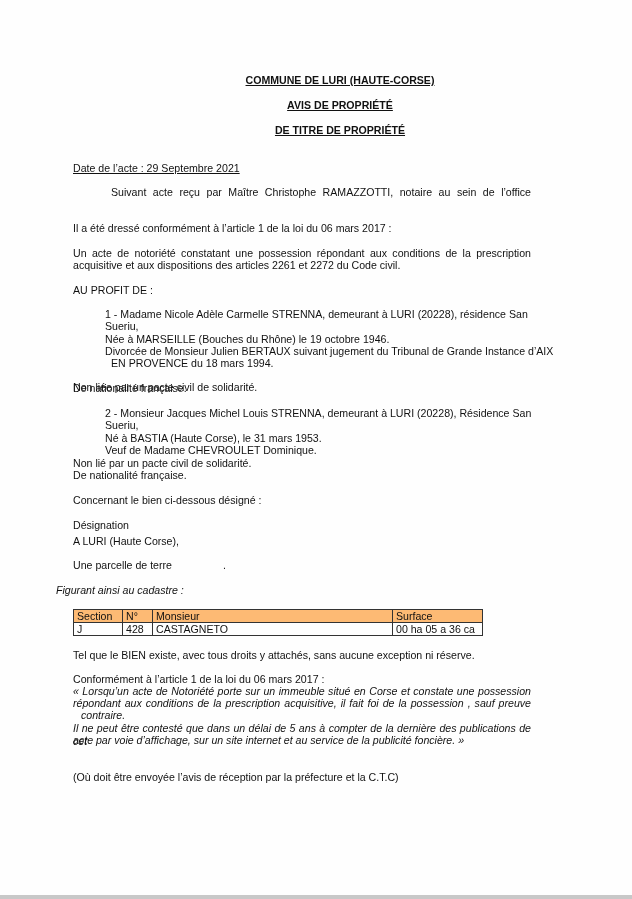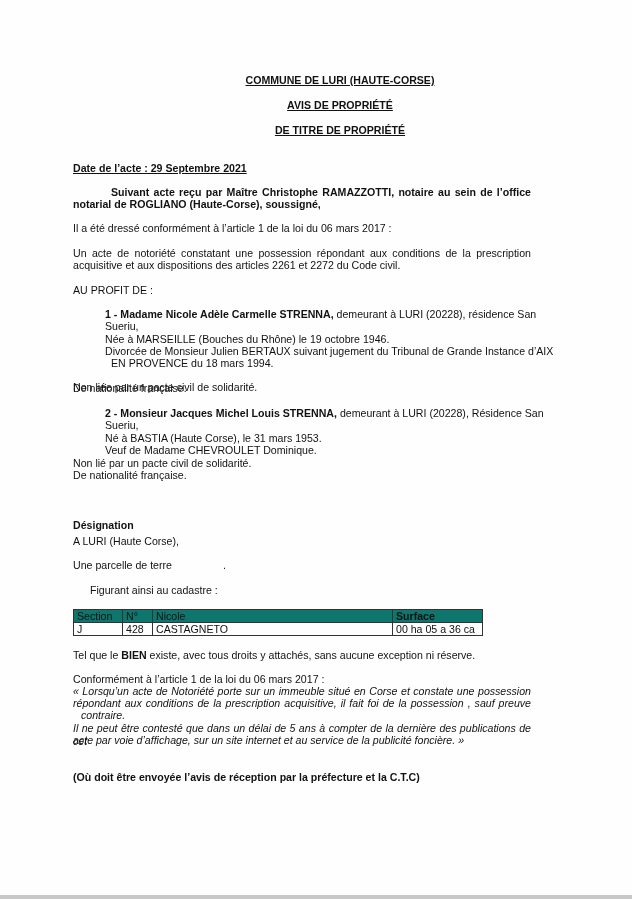--- a/index.html
+++ b/index.html
@@ -30,21 +30,21 @@
       white-space: nowrap;
     }
     .center {
       left: 0;
       width: 632px;
       text-align: center;
       font-weight: bold;
       text-decoration: underline;
       padding-left: 24px;
     }
-    .bold { font-weight: bold; }
+    .bold { font-weight: normal; }
     .ul { text-decoration: underline; }
     .just {
       white-space: normal;
       text-align: justify;
       width: 458px;
     }
     .italic { font-style: italic; }
     table.cad {
       position: absolute;
       left: 73px;
@@ -54,36 +54,35 @@
     }
     table.cad td, table.cad th {
       border: 1px solid #333;
       padding: 0 3px;
       height: 12px;
       line-height: 12px;
       text-align: left;
       font-weight: normal;
     }
     table.cad th {
-      background: #0f766e;
+      background: #fdba74;
     }
   </style>
 </head>
 <body>
 
 <div class="page">
 
   <div class="blk center" style="top:74px;">COMMUNE DE LURI  (HAUTE-CORSE)</div>
   <div class="blk center" style="top:99px;">AVIS DE PROPRIÉTÉ</div>
   <div class="blk center" style="top:124px;">DE TITRE DE PROPRIÉTÉ</div>
 
   <div class="blk bold ul" style="left:73px; top:162px;">Date de l’acte : 29 Septembre 2021</div>
 
   <div class="blk bold just" style="left:73px; top:186px; text-indent:38px; text-align-last:justify;">Suivant acte reçu par Maître Christophe RAMAZZOTTI, notaire au sein de l’office</div>
-  <div class="blk bold" style="left:73px; top:198px;">notarial de ROGLIANO (Haute-Corse), soussigné,</div>
 
   <div class="blk" style="left:73px; top:222px;">Il a été dressé conformément à l’article 1 de la loi du 06 mars 2017 :</div>
 
   <div class="blk just" style="left:73px; top:247px; text-align-last:justify;">Un acte de notoriété constatant une possession répondant aux conditions de la prescription</div>
   <div class="blk" style="left:73px; top:259px;">acquisitive et aux dispositions des articles 2261 et 2272 du Code civil.</div>
 
   <div class="blk" style="left:73px; top:284px;">AU PROFIT DE :</div>
 
   <div>
     <div class="blk" style="left:105px; top:308px;"><span class="bold">1 - Madame Nicole Adèle Carmelle STRENNA,</span><span> demeurant à LURI (20228), résidence San</span></div>
@@ -97,34 +96,35 @@
 
   <div>
     <div class="blk" style="left:105px; top:407px;"><span class="bold">2 - Monsieur Jacques Michel Louis STRENNA,</span><span> demeurant à LURI (20228), Résidence San</span></div>
     <div class="blk" style="left:105px; top:419px;">Sueriu,</div>
     <div class="blk" style="left:105px; top:432px;">Né à BASTIA (Haute Corse), le 31 mars 1953.</div>
     <div class="blk" style="left:105px; top:444px;">Veuf de Madame CHEVROULET Dominique.</div>
     <div class="blk" style="left:73px; top:457px;">Non lié par un pacte civil de solidarité.</div>
     <div class="blk" style="left:73px; top:469px;">De nationalité française.</div>
   </div>
 
+  <div class="blk" style="left:73px; top:494px;">Concernant le bien ci-dessous désigné :</div>
 
   <div class="blk bold" style="left:73px; top:519px;">Désignation</div>
   <div class="blk" style="left:73px; top:535px;">A LURI (Haute Corse),</div>
   <div class="blk" style="left:73px; top:559px;">Une parcelle de terre</div>
   <div class="blk" style="left:223px; top:559px;">.</div>
-  <div class="blk" style="left:90px; top:584px;">Figurant ainsi au cadastre :</div>
+  <div class="blk" style="left:56px; top:584px;font-style:italic;">Figurant ainsi au cadastre :</div>
 
   <table class="cad">
     <tbody>
         <tr>
       <th style="width:42px;">Section</th>
       <th style="width:23px;">N°</th>
-      <th style="width:233px;">Nicole</th>
-      <th style="width:83px;font-weight:bold;">Surface</th>
+      <th style="width:233px;">Monsieur</th>
+      <th style="width:83px;">Surface</th>
     </tr>
     <tr>
       <td>J</td>
       <td>428</td>
       <td>CASTAGNETO</td>
       <td>00 ha 05 a 36 ca</td>
     </tr>
   </tbody>
     </table>
 

